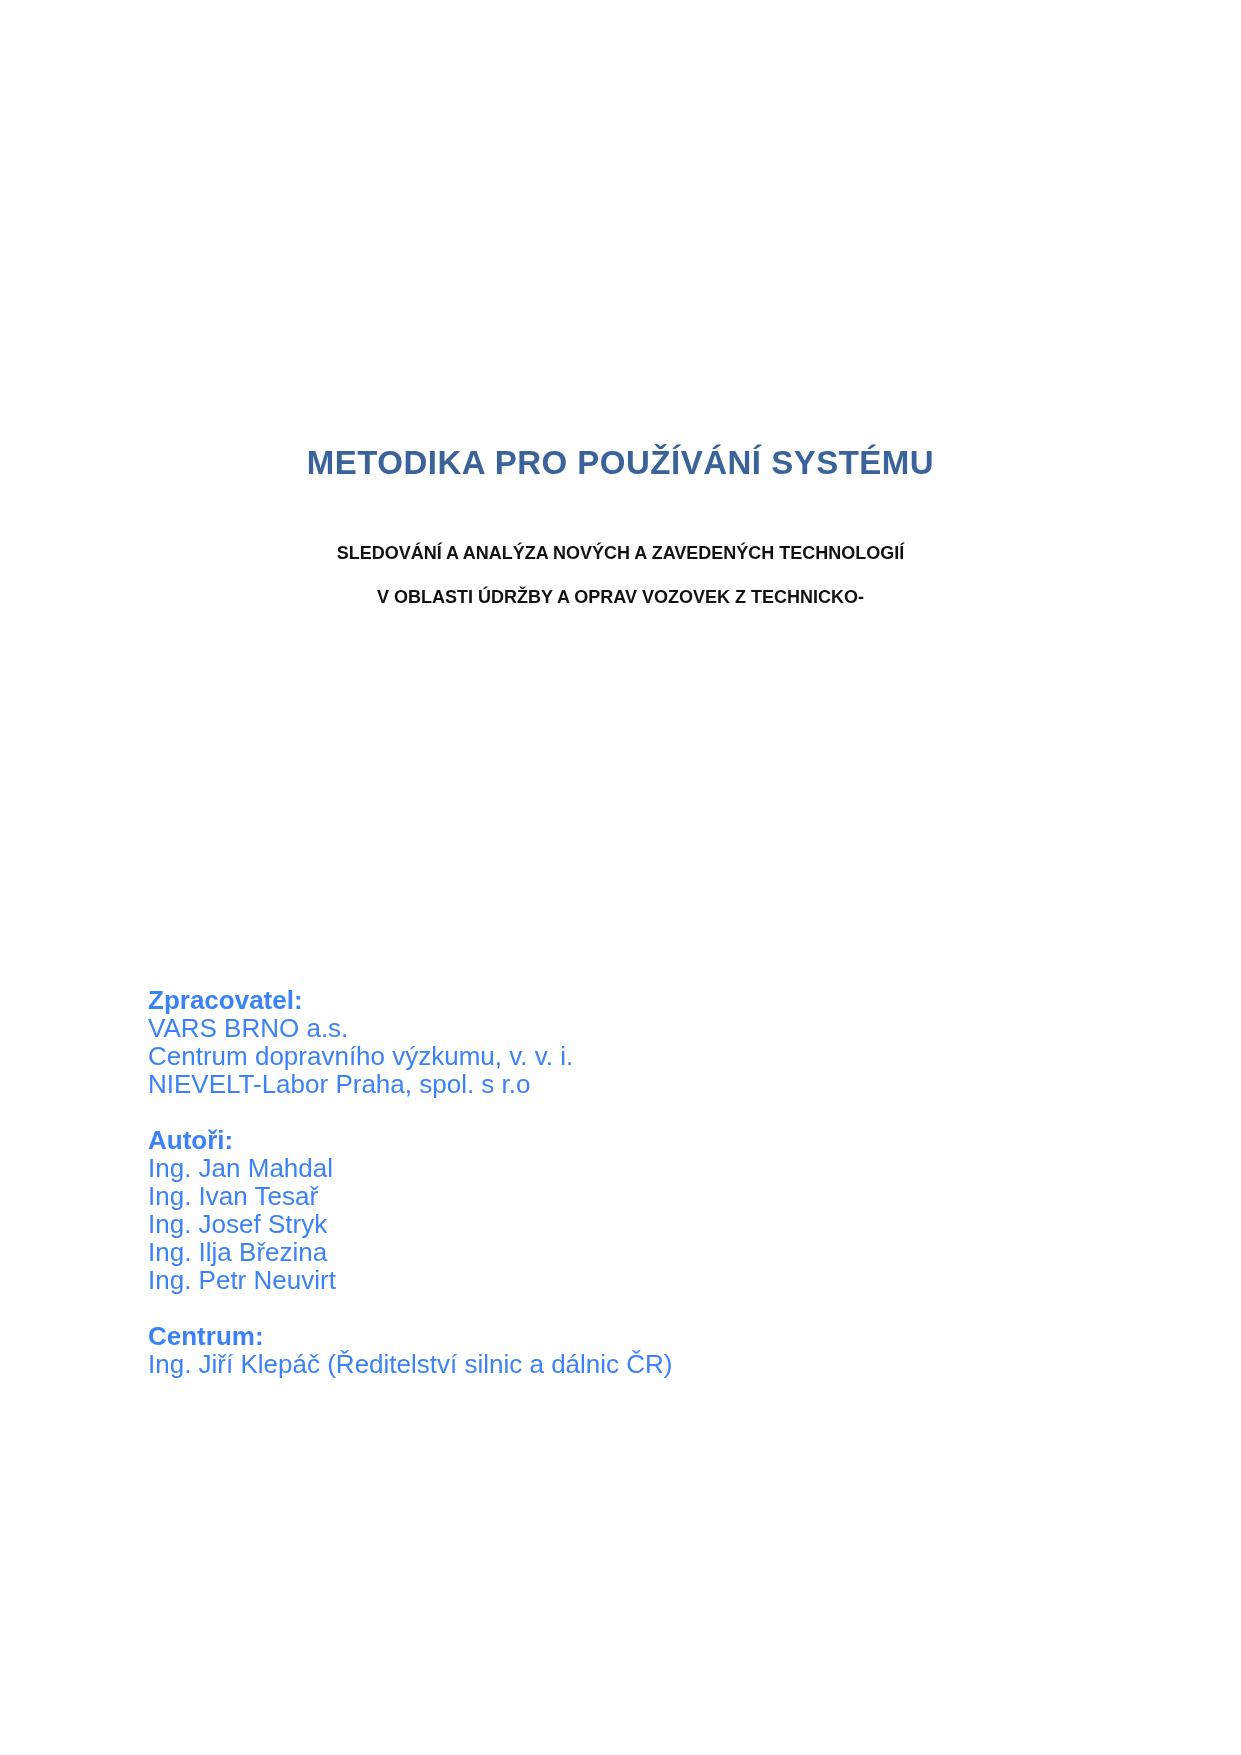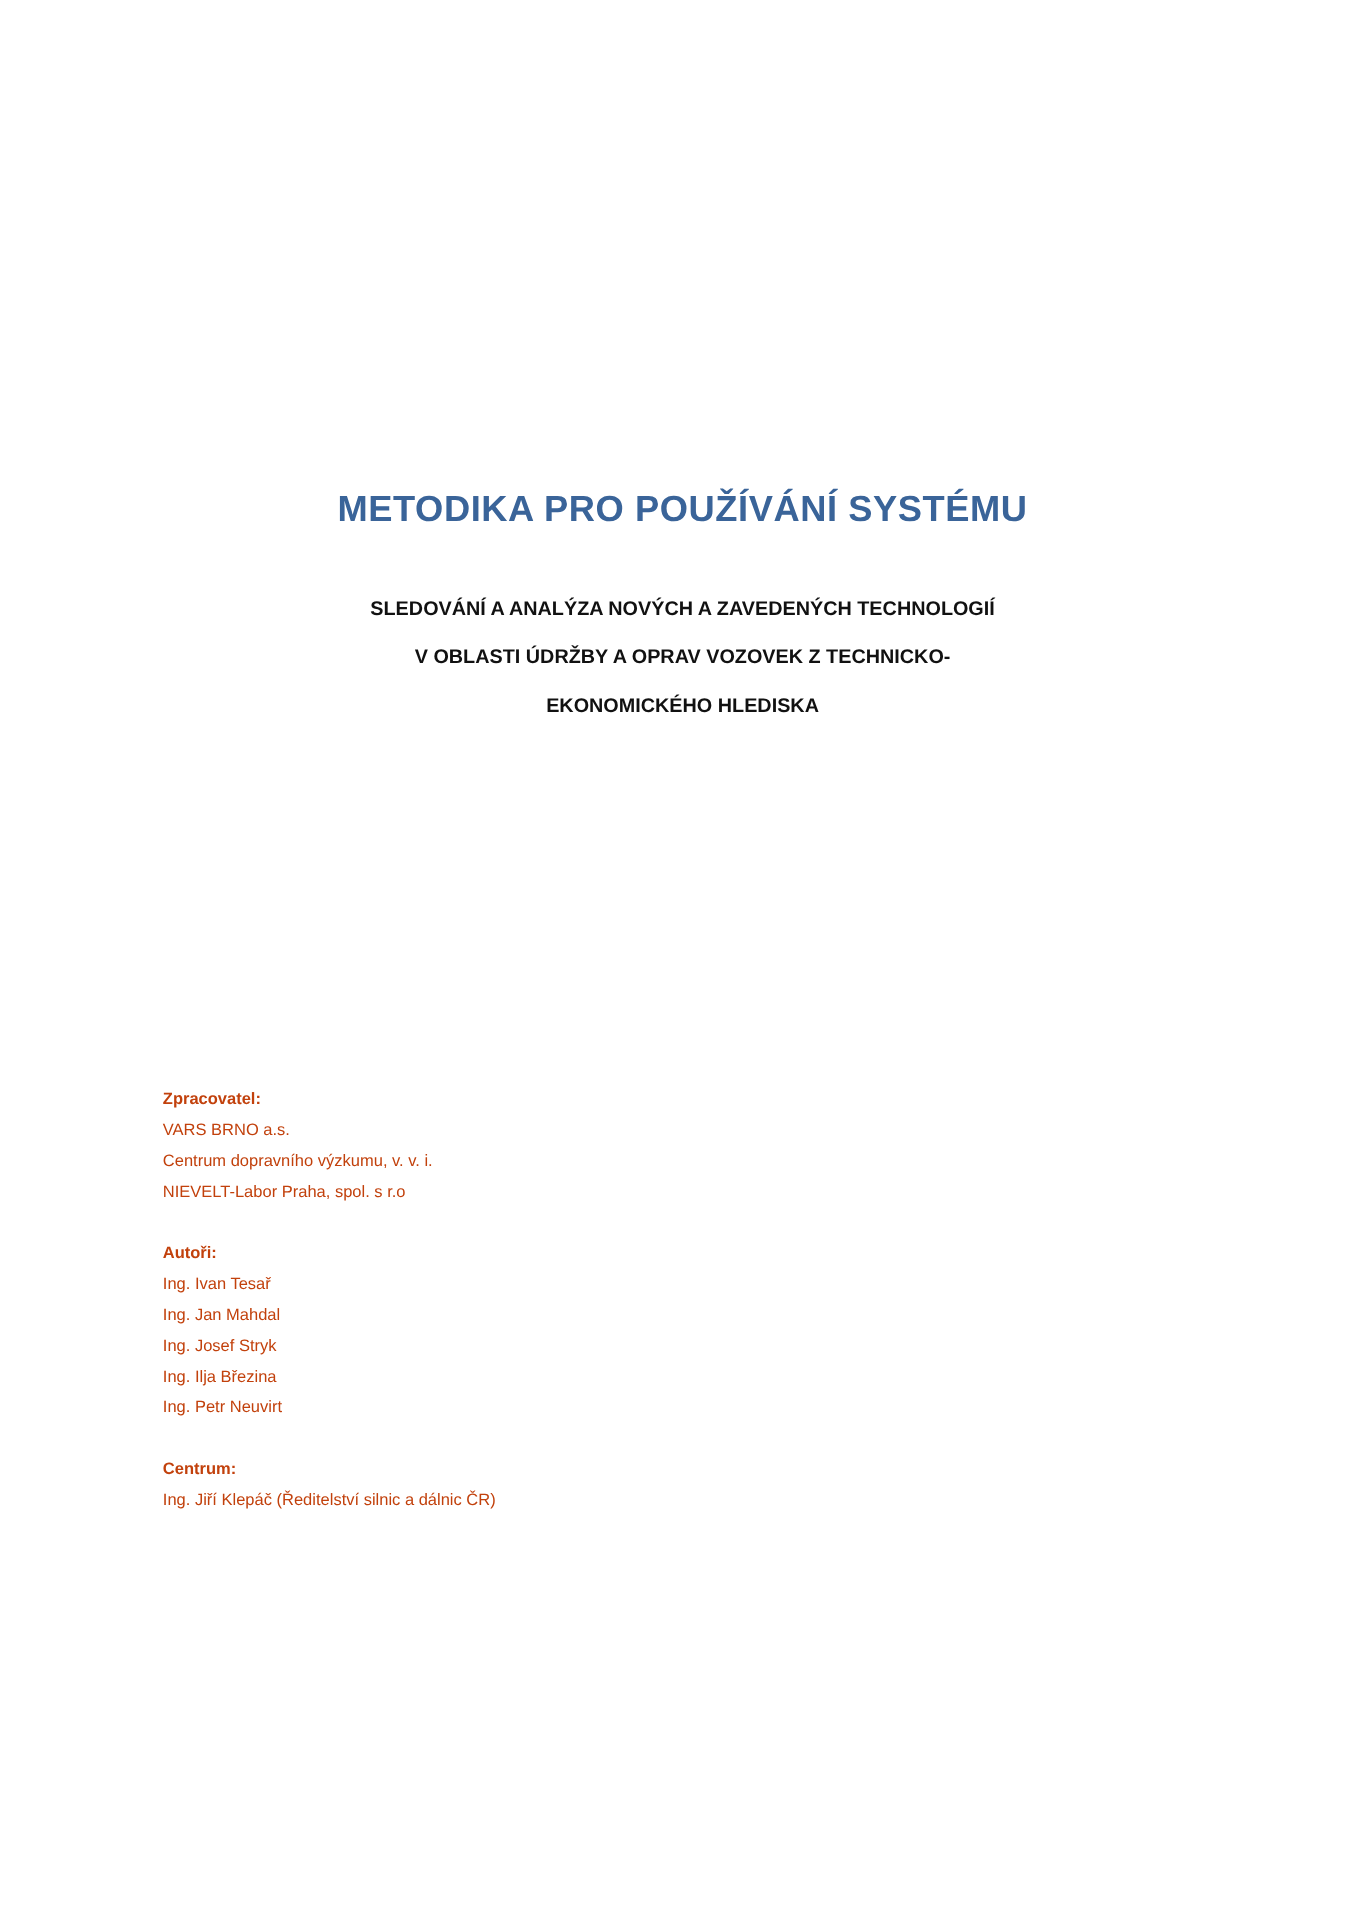--- a/index.html
+++ b/index.html
@@ -39,23 +39,23 @@
     font-size: 18px;
     font-weight: bold;
     line-height: 44px;
     color: #111111;
   }
   .credits {
     position: absolute;
     top: 986px;
     left: 148px;
     width: 950px;
-    font-size: 15px;
+    font-size: 26px;
     line-height: 28px;
-    color: #c2410c;
+    color: #3b82f6;
   }
   .credits section {
     margin: 0;
     padding: 0;
   }
   .credits section + section {
     margin-top: 28px; 
   }
   .credits .label {
     font-weight: bold;
@@ -64,36 +64,35 @@
 </head>
 <body>
 
 <div class="page">
 
   <h1 class="doc-title" data-bind="doc.title" data-bind-css="color:doc.title_color" style="color: rgb(58, 100, 153);">METODIKA PRO POUŽÍVÁNÍ SYSTÉMU</h1>
 
   <div class="doc-subtitle">
     <div data-bind="doc.subtitle_lines.0">SLEDOVÁNÍ A ANALÝZA NOVÝCH A ZAVEDENÝCH TECHNOLOGIÍ</div>
     <div data-bind="doc.subtitle_lines.1">V OBLASTI ÚDRŽBY A OPRAV VOZOVEK Z TECHNICKO-</div>
-    <div data-bind="doc.subtitle_lines.2">EKONOMICKÉHO HLEDISKA</div>
   </div>
 
   <div class="credits">
 
     <section>
       <div class="label" data-bind="sections.0.label">Zpracovatel:</div>
       <div class="line" data-bind="sections.0.lines.0">VARS BRNO a.s.</div>
       <div class="line" data-bind="sections.0.lines.1">Centrum dopravního výzkumu, v. v. i.</div>
       <div class="line" data-bind="sections.0.lines.2">NIEVELT-Labor Praha, spol. s r.o</div>
     </section>
 
     <section>
       <div class="label" data-bind="sections.1.label">Autoři:</div>
+      <div class="line" data-bind="sections.1.lines.1">Ing. Jan Mahdal</div>
       <div class="line" data-bind="sections.1.lines.0">Ing. Ivan Tesař</div>
-      <div class="line" data-bind="sections.1.lines.1">Ing. Jan Mahdal</div>
       <div class="line" data-bind="sections.1.lines.2">Ing. Josef Stryk</div>
       <div class="line" data-bind="sections.1.lines.3">Ing. Ilja Březina</div>
       <div class="line" data-bind="sections.1.lines.4">Ing. Petr Neuvirt</div>
     </section>
 
     <section>
       <div class="label" data-bind="sections.2.label">Centrum:</div>
       <div class="line" data-bind="sections.2.lines.0">Ing. Jiří Klepáč (Ředitelství silnic a dálnic ČR)</div>
     </section>
 

